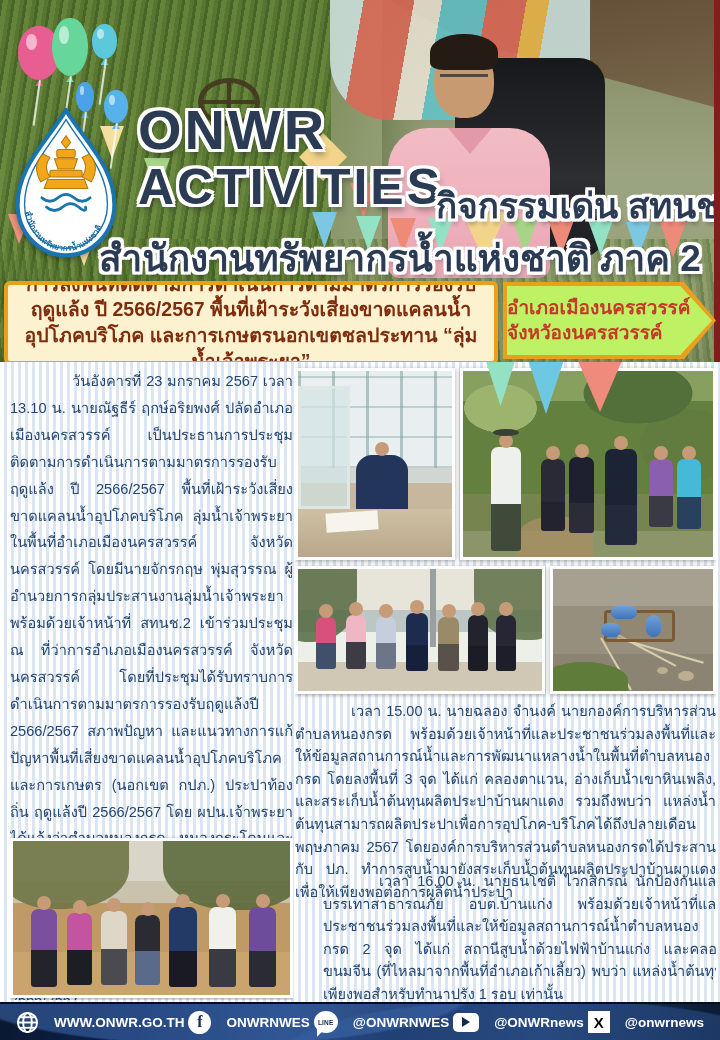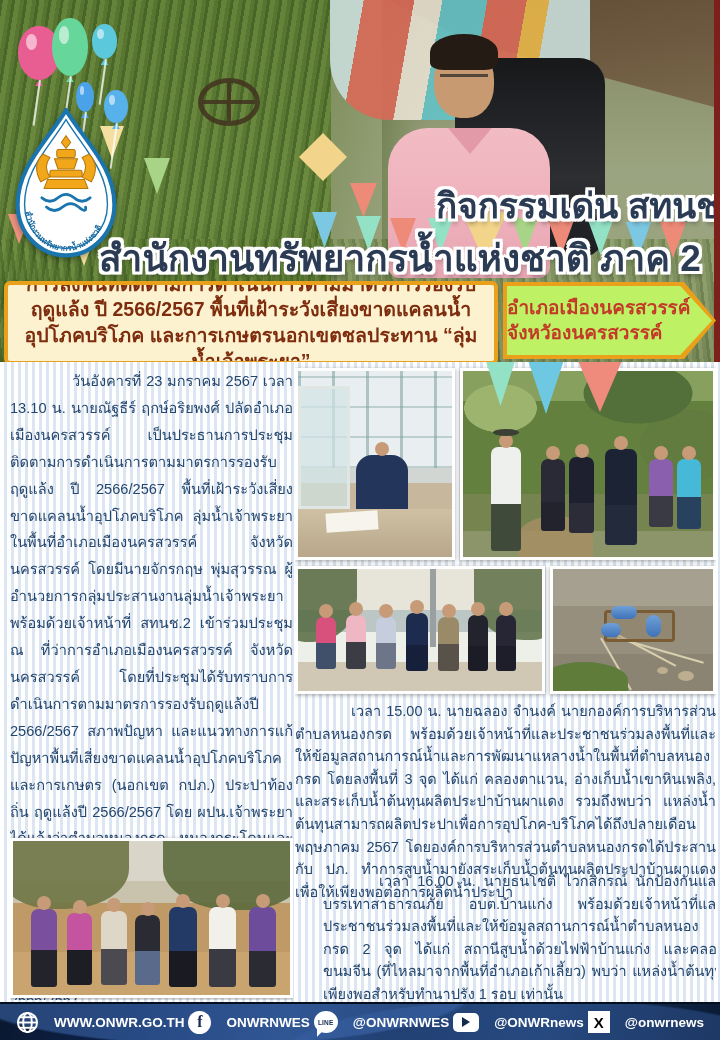--- a/index.html
+++ b/index.html
@@ -233,20 +233,24 @@
       </g>
       <g fill="none" stroke="#1a74ad" stroke-width="2.4" stroke-linecap="round">
         <path d="M29 78 q7 6 14 0 t14 0 t14 0"></path>
         <path d="M33 86 q7 6 14 0 t14 0 t6 0"></path>
       </g>
       <text font-size="7" fill="#16699f" font-weight="bold">
         <textPath href="#lgarc" startOffset="4">สำนักงานทรัพยากรน้ำแห่งชาติ</textPath>
       </text>
     </svg>
 
+    <div class="brand">
+      <div class="l1">ONWR</div>
+      <div class="l2">ACTIVITIES</div>
+    </div>
     <div class="brand-thai">กิจกรรมเด่น สทนช.</div>
     <div class="org-line">สำนักงานทรัพยากรน้ำแห่งชาติ ภาค 2</div>
 
     <div class="edge-strip"></div>
   </div>
 
   <div class="topic-box">
     <span>การลงพื้นที่ติดตามการดำเนินการตามมาตรการรองรับฤดูแล้ง ปี 2566/2567 พื้นที่เฝ้าระวังเสี่ยงขาดแคลนน้ำอุปโภคบริโภค และการเกษตรนอกเขตชลประทาน “ลุ่มน้ำเจ้าพระยา”</span>
   </div>
   <div class="loc-arrow">

